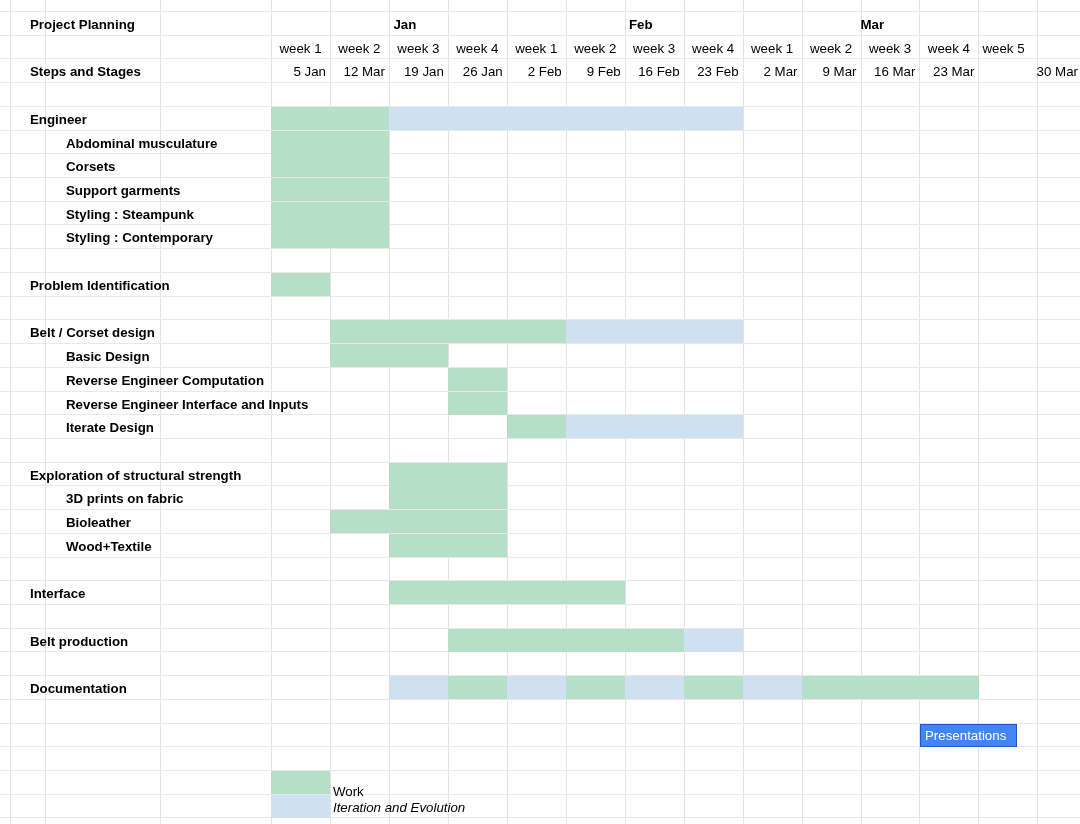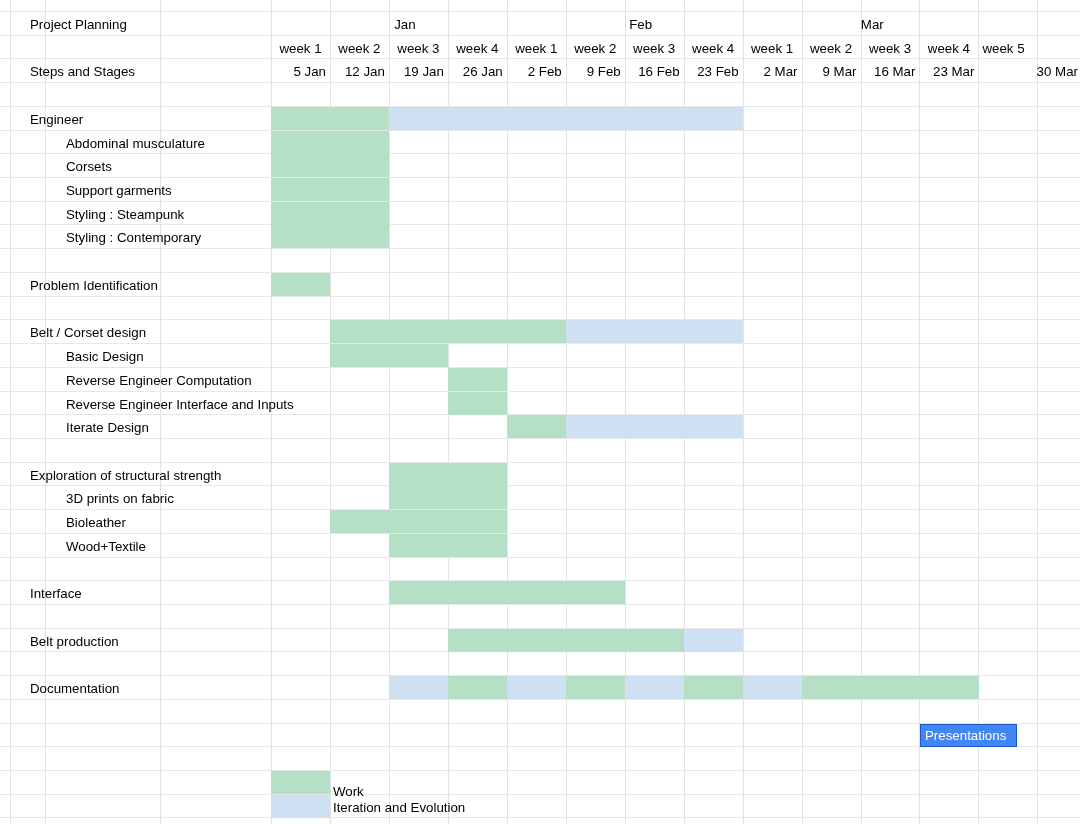--- a/index.html
+++ b/index.html
@@ -8,21 +8,21 @@
 
   
   .vline{position:absolute;top:0;width:1px;background:#e3e3e3;}
   .hline{position:absolute;left:0;height:1px;background:#e8e8e8;}
 
   
   .bar{position:absolute;}
 
   
   .cell{position:absolute;font-size:13.3px;line-height:1;color:#000;white-space:nowrap;}
-  .cell.bold{font-weight:normal;padding-left:16px;}
+  .cell.bold{font-weight:bold;padding-left:16px;}
   .cell.r{text-align:right;}
   .cell.c{text-align:center;}
 
   
   .selbox{position:absolute;background:#4285f4;border:1px solid #1a56c4;
           color:#fff;font-size:13.3px;line-height:1;display:flex;align-items:center;
           padding-left:4px;box-sizing:border-box;}
 
   .swatch{position:absolute;}
 </style>
@@ -103,21 +103,21 @@
       <div class="cell" style="left: 628.7px; width: 50.95px; top: 41.72px; text-align: center;">week 3</div>
       <div class="cell" style="left: 687.65px; width: 50.95px; top: 41.72px; text-align: center;">week 4</div>
       <div class="cell" style="left: 746.6px; width: 50.95px; top: 41.72px; text-align: center;">week 1</div>
       <div class="cell" style="left: 805.55px; width: 50.95px; top: 41.72px; text-align: center;">week 2</div>
       <div class="cell" style="left: 864.5px; width: 50.95px; top: 41.72px; text-align: center;">week 3</div>
       <div class="cell" style="left: 923.45px; width: 50.95px; top: 41.72px; text-align: center;">week 4</div>
       <div class="cell" style="left: 982.4px; width: 50.95px; top: 41.72px; text-align: left;">week 5</div>
     </div>
   <div id="date-headers">
       <div class="cell r" style="left: 273px; width: 52.95px; top: 65.44px;">5 Jan</div>
-      <div class="cell r" style="left: 331.95px; width: 52.95px; top: 65.44px;">12 Jan</div>
+      <div class="cell r" style="left: 331.95px; width: 52.95px; top: 65.44px;">12 Mar</div>
       <div class="cell r" style="left: 390.9px; width: 52.95px; top: 65.44px;">19 Jan</div>
       <div class="cell r" style="left: 449.85px; width: 52.95px; top: 65.44px;">26 Jan</div>
       <div class="cell r" style="left: 508.8px; width: 52.95px; top: 65.44px;">2 Feb</div>
       <div class="cell r" style="left: 567.75px; width: 52.95px; top: 65.44px;">9 Feb</div>
       <div class="cell r" style="left: 626.7px; width: 52.95px; top: 65.44px;">16 Feb</div>
       <div class="cell r" style="left: 685.65px; width: 52.95px; top: 65.44px;">23 Feb</div>
       <div class="cell r" style="left: 744.6px; width: 52.95px; top: 65.44px;">2 Mar</div>
       <div class="cell r" style="left: 803.55px; width: 52.95px; top: 65.44px;">9 Mar</div>
       <div class="cell r" style="left: 862.5px; width: 52.95px; top: 65.44px;">16 Mar</div>
       <div class="cell r" style="left: 921.45px; width: 52.95px; top: 65.44px;">23 Mar</div>
@@ -178,16 +178,16 @@
       <div class="bar" style="left: 802px; width: 177px; top: 676px; height: 23px; background: rgb(182, 223, 200);"></div>
       <div class="cell bold" style="left: 14px; top: 682.16px;">Documentation</div>
     </div>
 
   <div class="selbox" id="selection-cell" style="left: 920px; width: 97px; top: 724px; height: 23px;">Presentations</div>
 
   <div id="legend">
       <div class="swatch" style="left: 271px; width: 59px; top: 771px; height: 23px; background: rgb(182, 223, 200);"></div>
       <div class="cell" style="left: 332.95px; top: 777.04px; margin-top: 8px;">Work</div>
       <div class="swatch" style="left: 271px; width: 59px; top: 795px; height: 23px; background: rgb(207, 224, 243);"></div>
-      <div class="cell" style="left: 332.95px; top: 800.76px;">Iteration and Evolution</div>
+      <div class="cell" style="left: 332.95px; top: 800.76px; font-style: italic;">Iteration and Evolution</div>
     </div>
 
 </div>
 
 </body></html>

